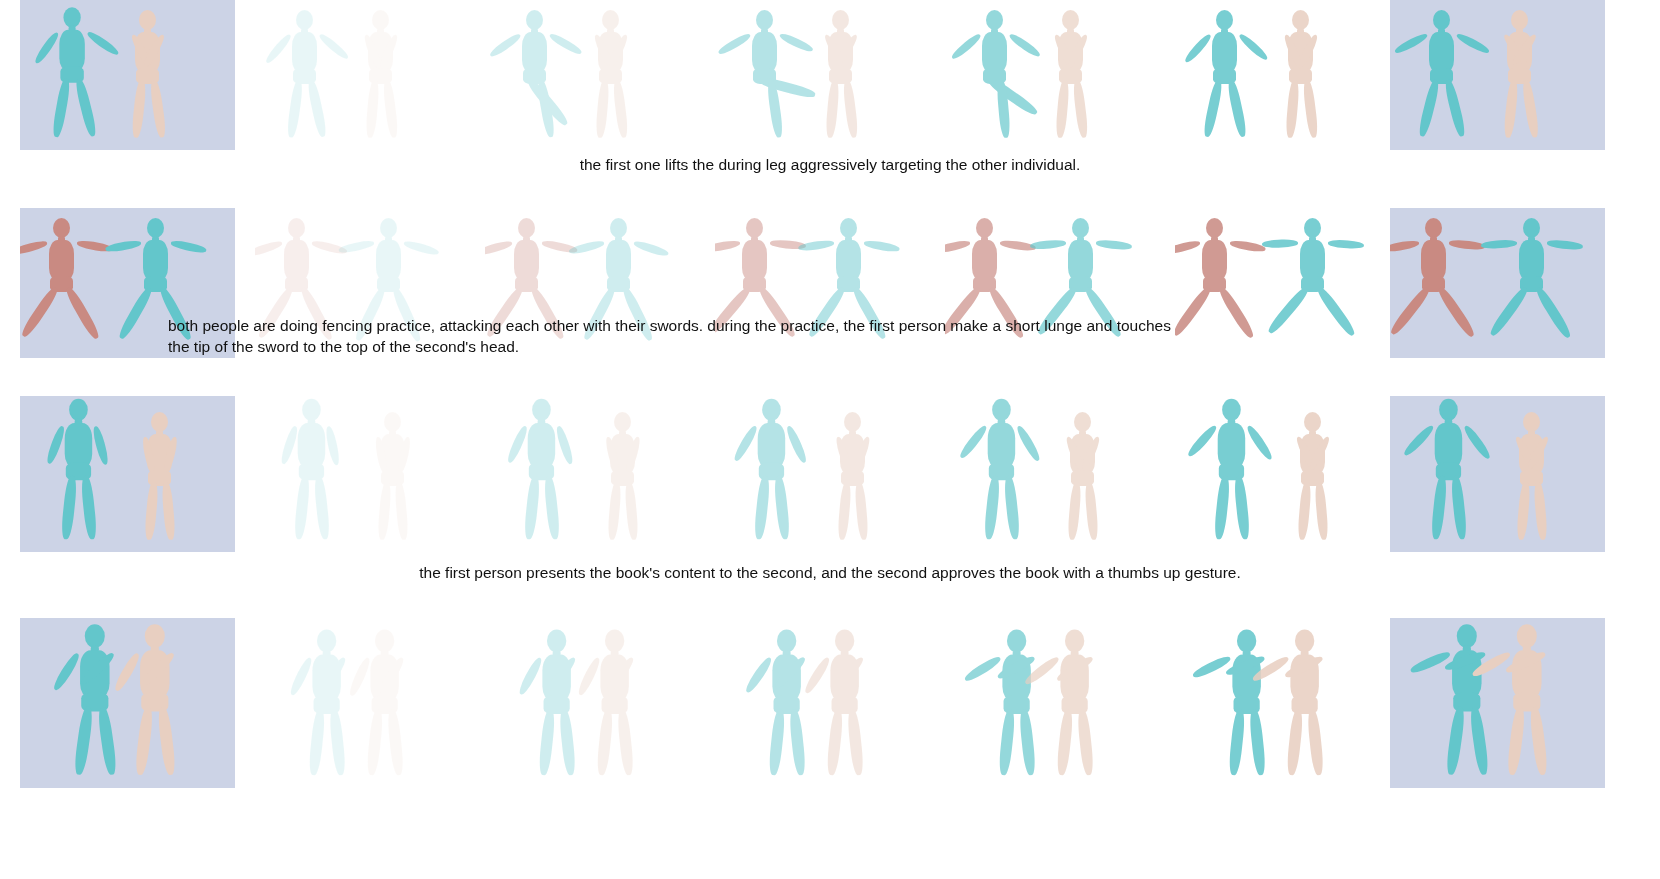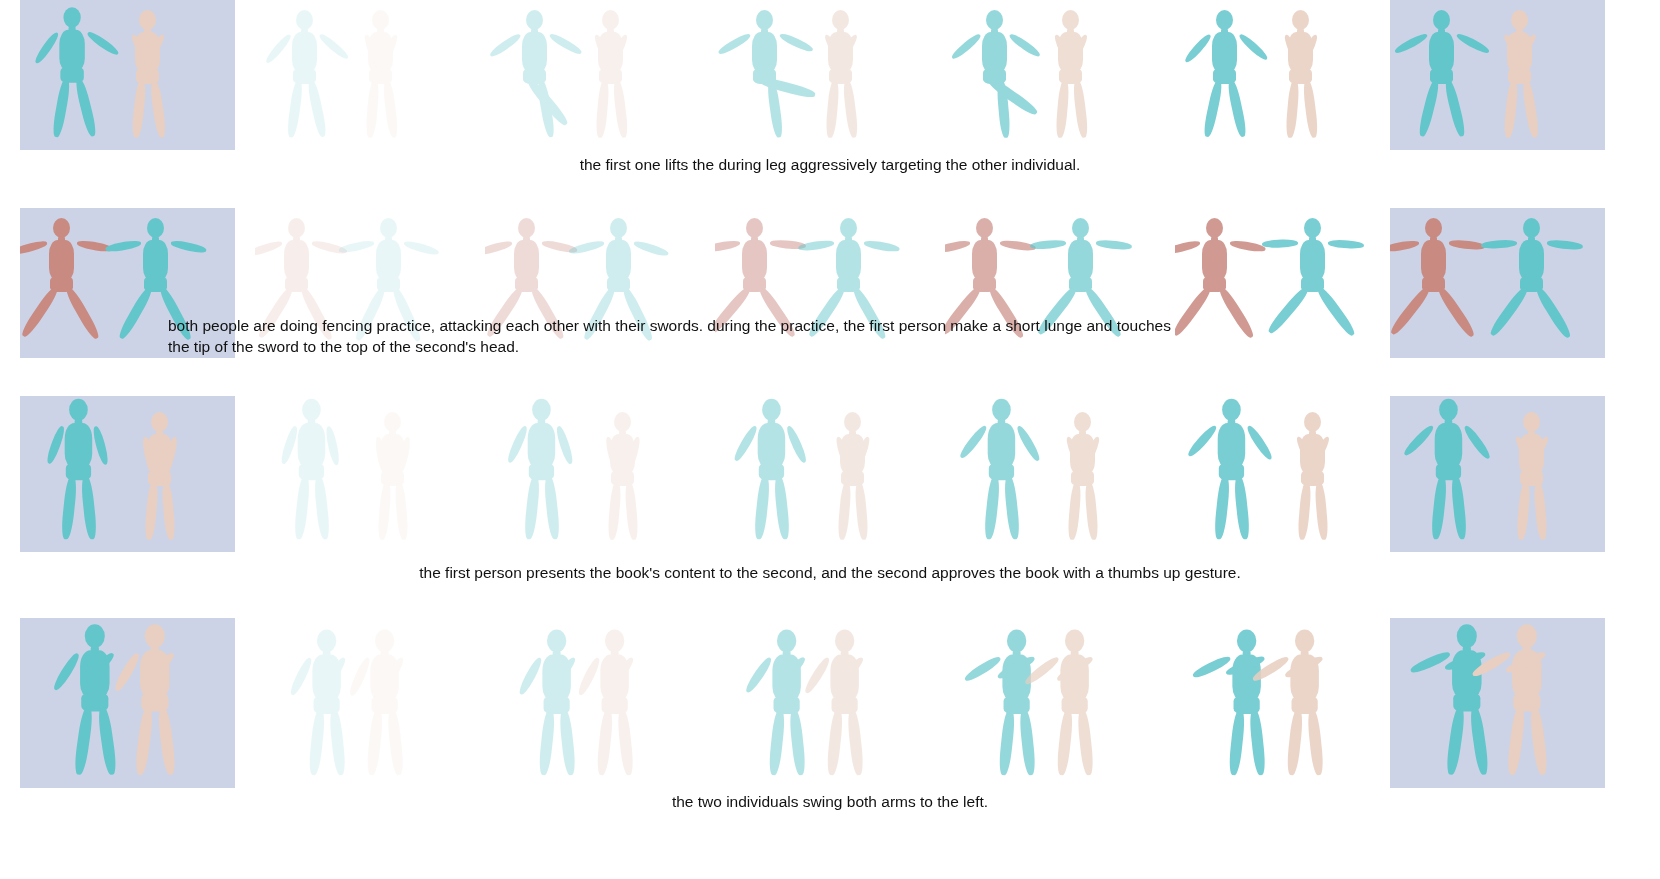--- a/index.html
+++ b/index.html
@@ -846,16 +846,15 @@
               <div class="seg pelvis"></div>
             <div class="seg armL" style="transform:rotate(60deg)"></div>
             <div class="seg armR" style="transform:rotate(66deg)"></div>
             <div class="seg legL" style="transform:rotate(7deg)"></div>
             <div class="seg legR" style="transform:rotate(-7deg)"></div>
           </div>
         </div>
       </div>
 
     </div>
-    <div class="caption" style="position:absolute;left:0;top:173px;width:1660px;text-align:center;">the two individuals swing both arms to the left.</div>
   </div>
 
 </div>
 
 </body></html>

